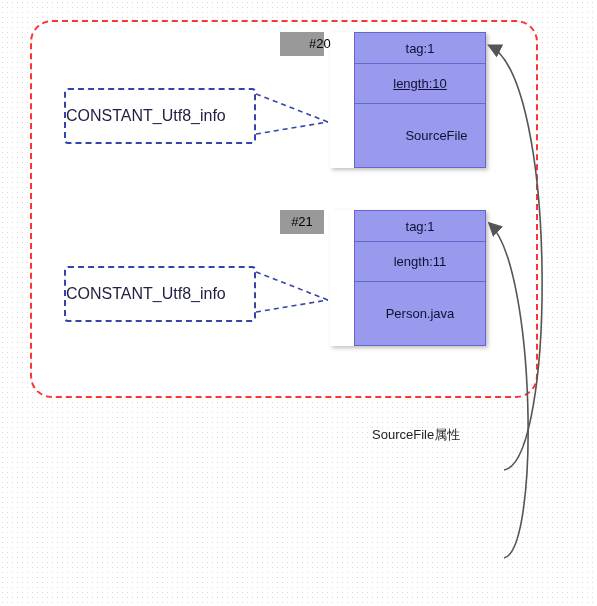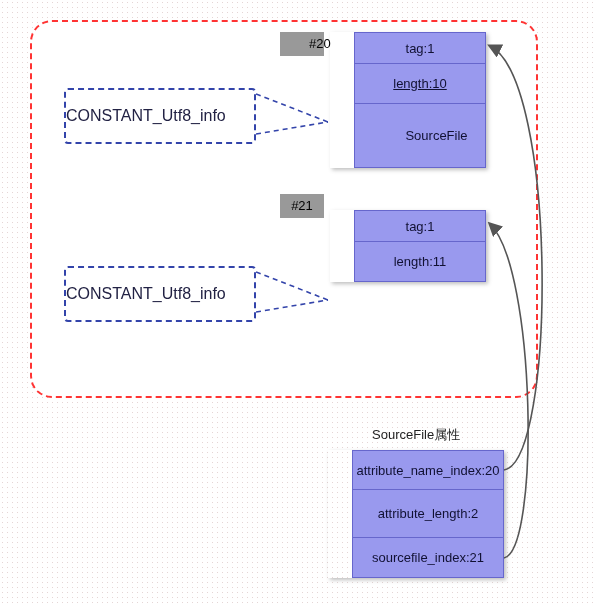--- a/index.html
+++ b/index.html
@@ -107,57 +107,49 @@
 
     <div class="callout" style="left:32px; top:66px; width:192px; height:56px;">
       <span>CONSTANT_Utf8_info</span>
     </div>
 
     <svg style="position:absolute; left:224px; top:64px; width:74px; height:70px;">
       <line x1="0" y1="8" x2="72" y2="36" stroke="#3344aa" stroke-width="1.6" stroke-dasharray="5 4"></line>
       <line x1="0" y1="48" x2="72" y2="36" stroke="#3344aa" stroke-width="1.6" stroke-dasharray="5 4"></line>
     </svg>
 
-    <div class="badge" style="left:248px; top:172px; width:44px; height:24px;">
+    <div class="badge" style="left:248px; top:188px; width:44px; height:24px;">
       <span>#21</span>
     </div>
     <div class="box-stack" style="left:298px; top:188px; width:156px;">
       <div class="cell" style="height:32px;">
         <span>tag:1</span>
       </div>
       <div class="cell" style="height:40px;">
         <span>length:11</span>
+      </div>
+      <div class="cell" style="height:64px;">
+        <span>Person.java</span>
       </div>
     </div>
 
     <div class="callout" style="left:32px; top:244px; width:192px; height:56px;">
       <span>CONSTANT_Utf8_info</span>
     </div>
 
     <svg style="position:absolute; left:224px; top:242px; width:74px; height:70px;">
       <line x1="0" y1="8" x2="72" y2="36" stroke="#3344aa" stroke-width="1.6" stroke-dasharray="5 4"></line>
       <line x1="0" y1="48" x2="72" y2="36" stroke="#3344aa" stroke-width="1.6" stroke-dasharray="5 4"></line>
     </svg>
 
   </div>
 
   <div class="attr-title" style="left:372px; top:426px;">
     <span>SourceFile属性</span>
   </div>
-  <div class="box-stack" style="left:328px; top:450px; width:176px;">
-    <div class="cell" style="height:40px;">
-      <span>attribute_name_index:20</span>
-    </div>
-    <div class="cell" style="height:48px;">
-      <span>attribute_length:2</span>
-    </div>
-    <div class="cell" style="height:40px;">
-      <span>sourcefile_index:21</span>
-    </div>
-  </div>
 
   <svg class="arrows">
     <defs>
       <marker id="arrowhead" markerWidth="9" markerHeight="9" refX="7" refY="4.5" orient="auto">
         <path d="M0,0 L9,4.5 L0,9 Z" fill="#555555"></path>
       </marker>
     </defs>
 
     <path d="M504,470 C556,462 558,80 490,46" stroke="#555555" stroke-width="1.6" fill="none" marker-end="url(#arrowhead)"></path>
 

